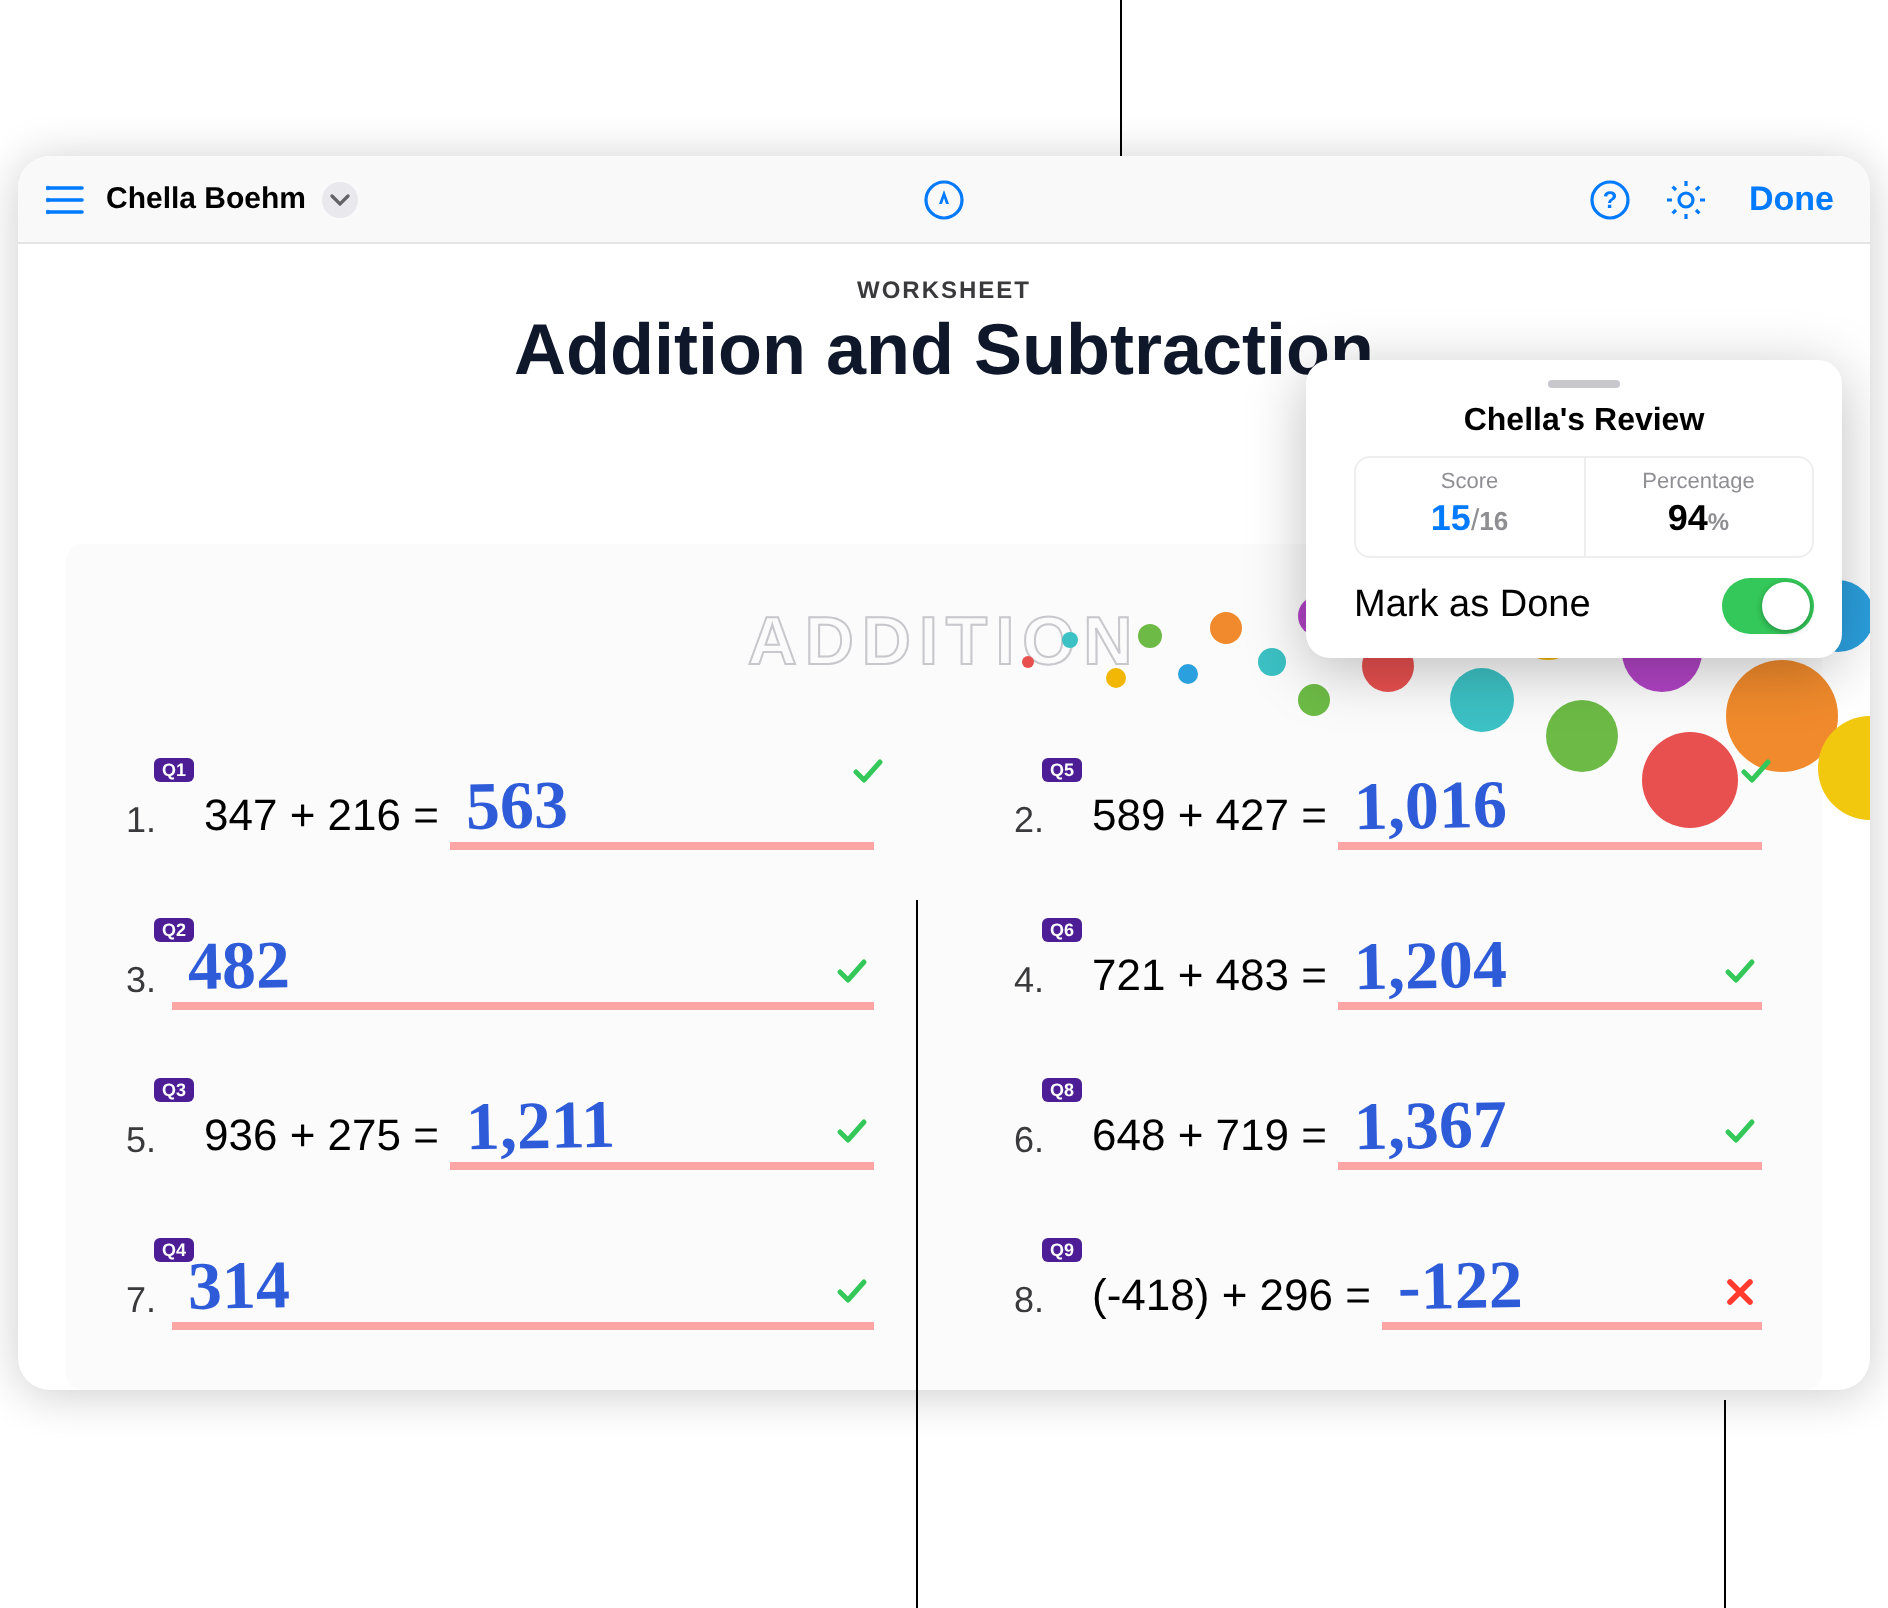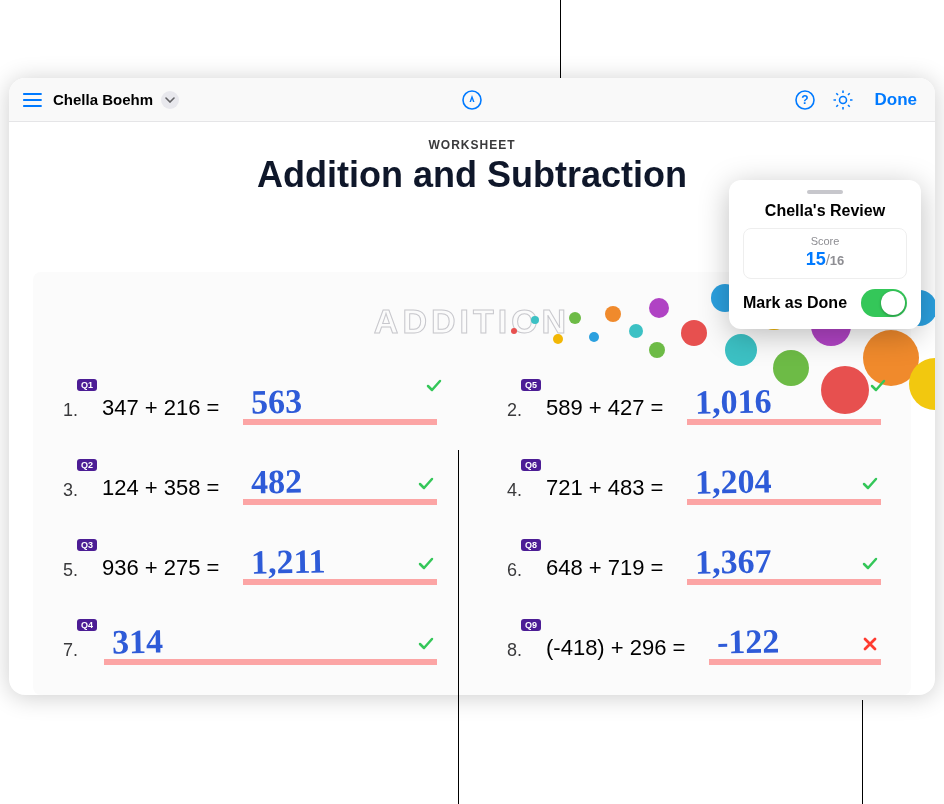--- a/index.html
+++ b/index.html
@@ -41,40 +41,40 @@
     .done-btn { color: #007aff; font-size: 17px; font-weight: 600; cursor: pointer; padding: 4px 6px; }
     .chevron-pill { width: 18px; height: 18px; border-radius: 50%; background: #e8e8ed; display:flex;align-items:center;justify-content:center; }
 
     .content { padding: 16px 24px 0 24px; position: relative; height: calc(100% - 44px); overflow: hidden; text-align: center; }
     .ws-label { font-size: 12px; font-weight: 700; letter-spacing: 1px; color: #3a3a3c; text-transform: uppercase; margin-bottom: 2px; }
     .ws-title { font-size: 36px; font-weight: 800; color: #0f172a; }
 
     .review-panel {
       position: absolute;
       right: 14px; top: 58px;
-      width: 192px;
+      width: 268px;
       background: #fff;
       border-radius: 12px;
       box-shadow: 0 6px 30px rgba(0,0,0,0.25);
-      padding: 10px 14px 12px 14px;
+      padding: 10px 14px 12px 24px;
       z-index: 50;
     }
     .review-handle { width: 36px; height: 4px; background: #c7c7cc; border-radius: 2px; margin: 0 auto 8px auto; }
     .review-title { font-size: 16px; font-weight: 700; margin-bottom: 8px; }
     .review-row { display: flex; gap: 0; border: 1px solid #eee; border-radius: 8px; overflow: hidden; margin-bottom: 10px; }
     .review-cell { flex: 1; padding: 6px 10px 8px 10px; }
     .review-cell + .review-cell { border-left: 1px solid #eee; }
     .review-lbl { font-size: 11px; color: #8e8e93; margin-bottom: 2px; }
     .score-val { font-size: 18px; font-weight: 700; color: #007aff; }
     .score-total { font-size: 13px; font-weight: 600; color: #8e8e93; }
     .score-slash { color: #8e8e93; font-weight: 400; font-size: 15px; }
     .pct-val { font-size: 18px; font-weight: 700; color: #000; }
     .pct-sign { font-size: 12px; color: #8e8e93; font-weight: 600; }
     .mark-row { display: flex; align-items: center; justify-content: space-between; }
-    .mark-label { font-size: 16px; font-weight: 700; }
+    .mark-label { font-size: 19px; font-weight: 400; }
     .toggle { position: relative; width: 46px; height: 28px; background: #34c759; border-radius: 14px; cursor: pointer; }
     .toggle-knob { position: absolute; right: 2px; top: 2px; width: 24px; height: 24px; background: #fff; border-radius: 50%; box-shadow: 0 1px 3px rgba(0,0,0,0.3); }
 
     .worksheet-body {
       position: absolute;
       left: 24px; right: 24px; top: 150px; bottom: 0;
       background: #fbfbfb;
       border-radius: 8px;
       padding: 30px 30px 0 30px;
     }
@@ -92,23 +92,23 @@
     .q-num { font-size: 18px; color: #3a3a3c; margin-right: 2px; align-self: flex-end; padding-bottom: 4px; }
     .q-badge {
       position: absolute; left: 14px; top: -2px;
       background: #4c1d95; color: #fff;
       font-size: 9px; font-weight: 700;
       padding: 1px 4px; border-radius: 3px;
     }
     .q-expr { font-size: 22px; font-weight: 500; color: #000; margin-left: 22px; align-self: flex-end; padding-bottom: 4px; white-space: nowrap; }
     .q-answer-line {
       flex: 1;
-      border-bottom: 6px solid #fca5a5;
+      border-bottom: 4px solid #fca5a5;
       height: 40px;
-      margin-left: 24px;
+      margin-left: 6px;
       position: relative;
     }
     .answer-hw {
       font-family: 'Bradley Hand', 'Comic Sans MS', cursive;
       font-size: 34px;
       font-weight: 700;
       color: #2e5bd8;
       position: absolute;
       left: 8px;
       bottom: -2px;
@@ -190,20 +190,26 @@
     <div class="ws-title">Addition and Subtraction</div>
 
     <div class="review-panel">
       <div class="review-handle"></div>
       <div class="review-title">Chella's Review</div>
       <div class="review-row">
         <div class="review-cell">
           <div class="review-lbl">Score</div>
           <div>
             <span class="score-val">15</span><span class="score-slash">/</span><span class="score-total">16</span>
+          </div>
+        </div>
+        <div class="review-cell">
+          <div class="review-lbl">Percentage</div>
+          <div>
+            <span class="pct-val">94</span><span class="pct-sign">%</span>
           </div>
         </div>
       </div>
       <div class="mark-row">
         <span class="mark-label">Mark as Done</span>
         <div class="toggle">
             <div class="toggle-knob"></div>
           </div>
       </div>
     </div>
@@ -252,21 +258,20 @@
             <span class="q-answer-line">
               <span class="answer-hw">1,016</span>
               <span class="mark-icon"><svg viewBox="0 0 18 18">
                   <path d="M3 9l4 4 8-9" stroke="#34c759" stroke-width="2.5" fill="none" stroke-linecap="round" stroke-linejoin="round"></path>
                 </svg></span>
             </span>
           </div>
           <div class="q-item">
             <span class="q-num">3.</span>
             <span class="q-badge">Q2</span>
-            <span class="q-expr">124 + 358 =</span>
             <span class="q-answer-line">
               <span class="answer-hw">482</span>
               <span class="mark-icon inline"><svg viewBox="0 0 18 18">
                   <path d="M3 9l4 4 8-9" stroke="#34c759" stroke-width="2.5" fill="none" stroke-linecap="round" stroke-linejoin="round"></path>
                 </svg></span>
             </span>
           </div>
           <div class="q-item">
             <span class="q-num">4.</span>
             <span class="q-badge">Q6</span>

